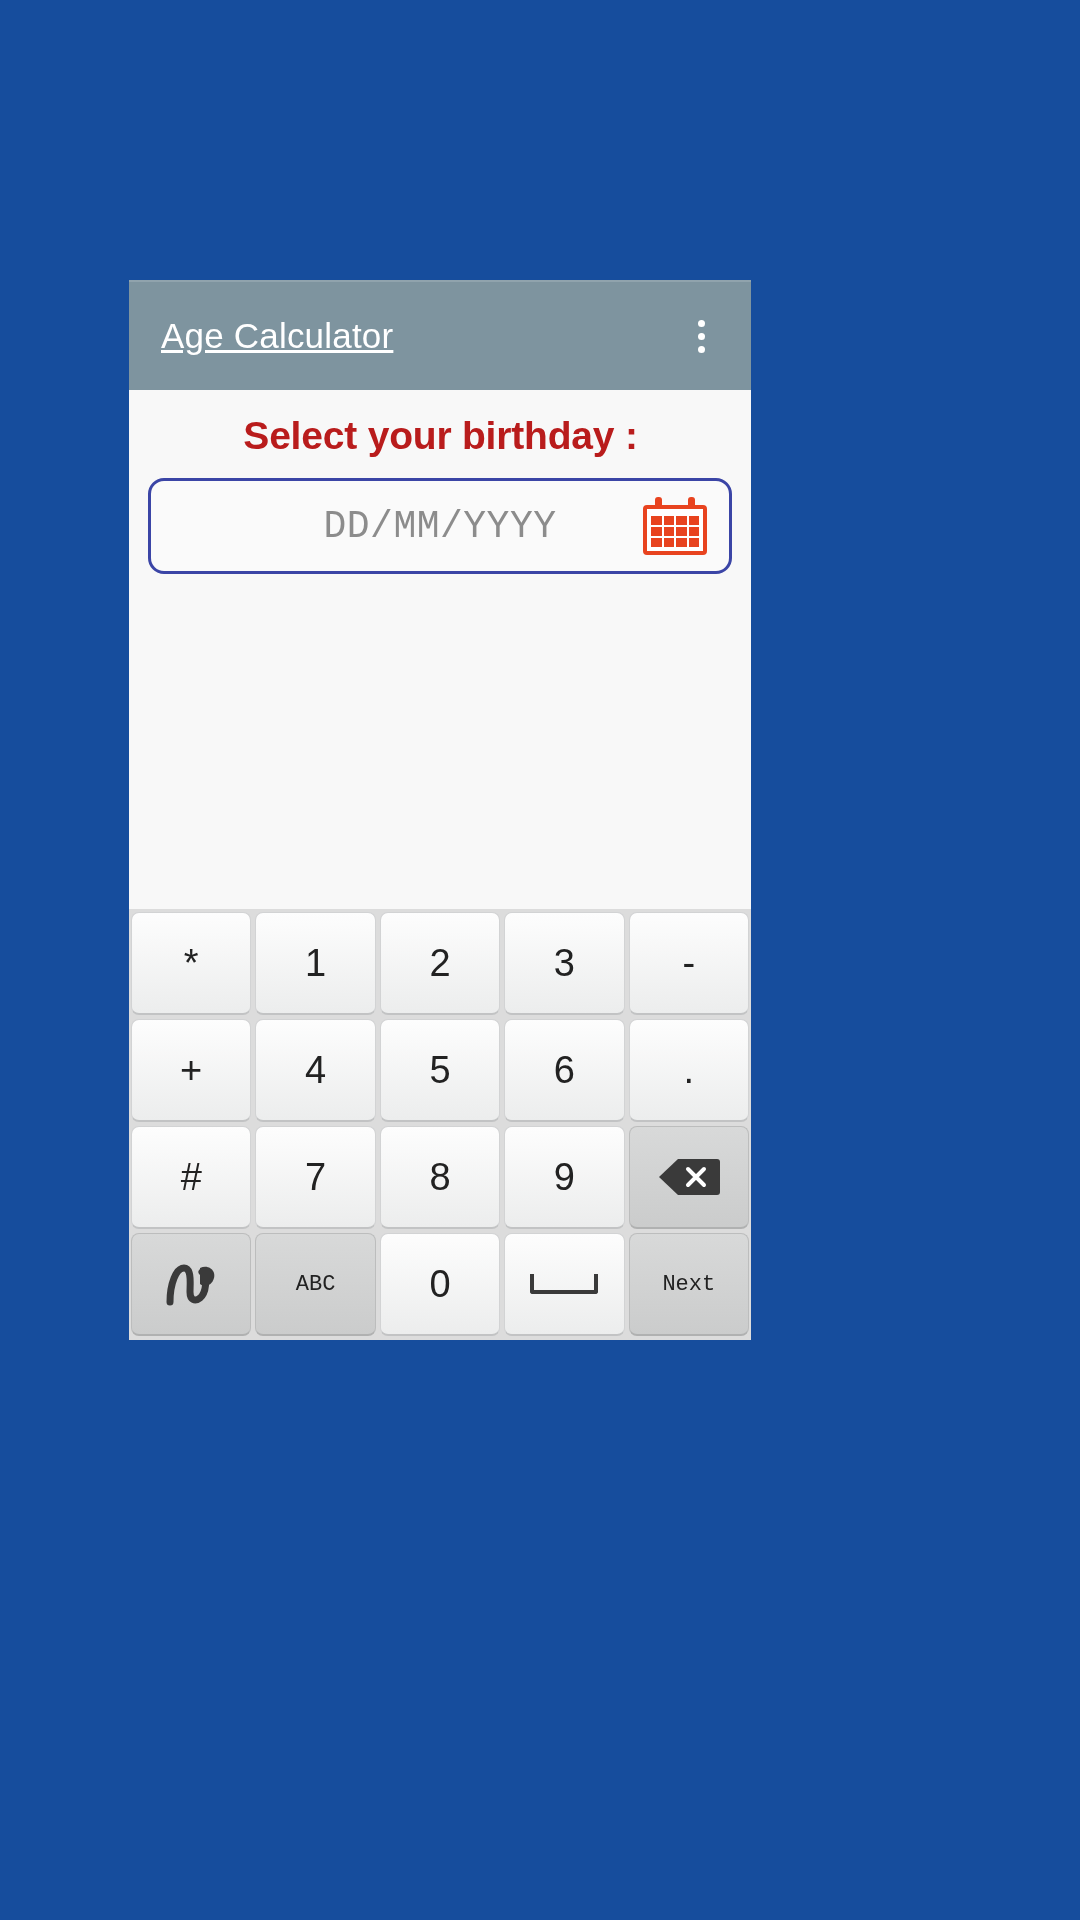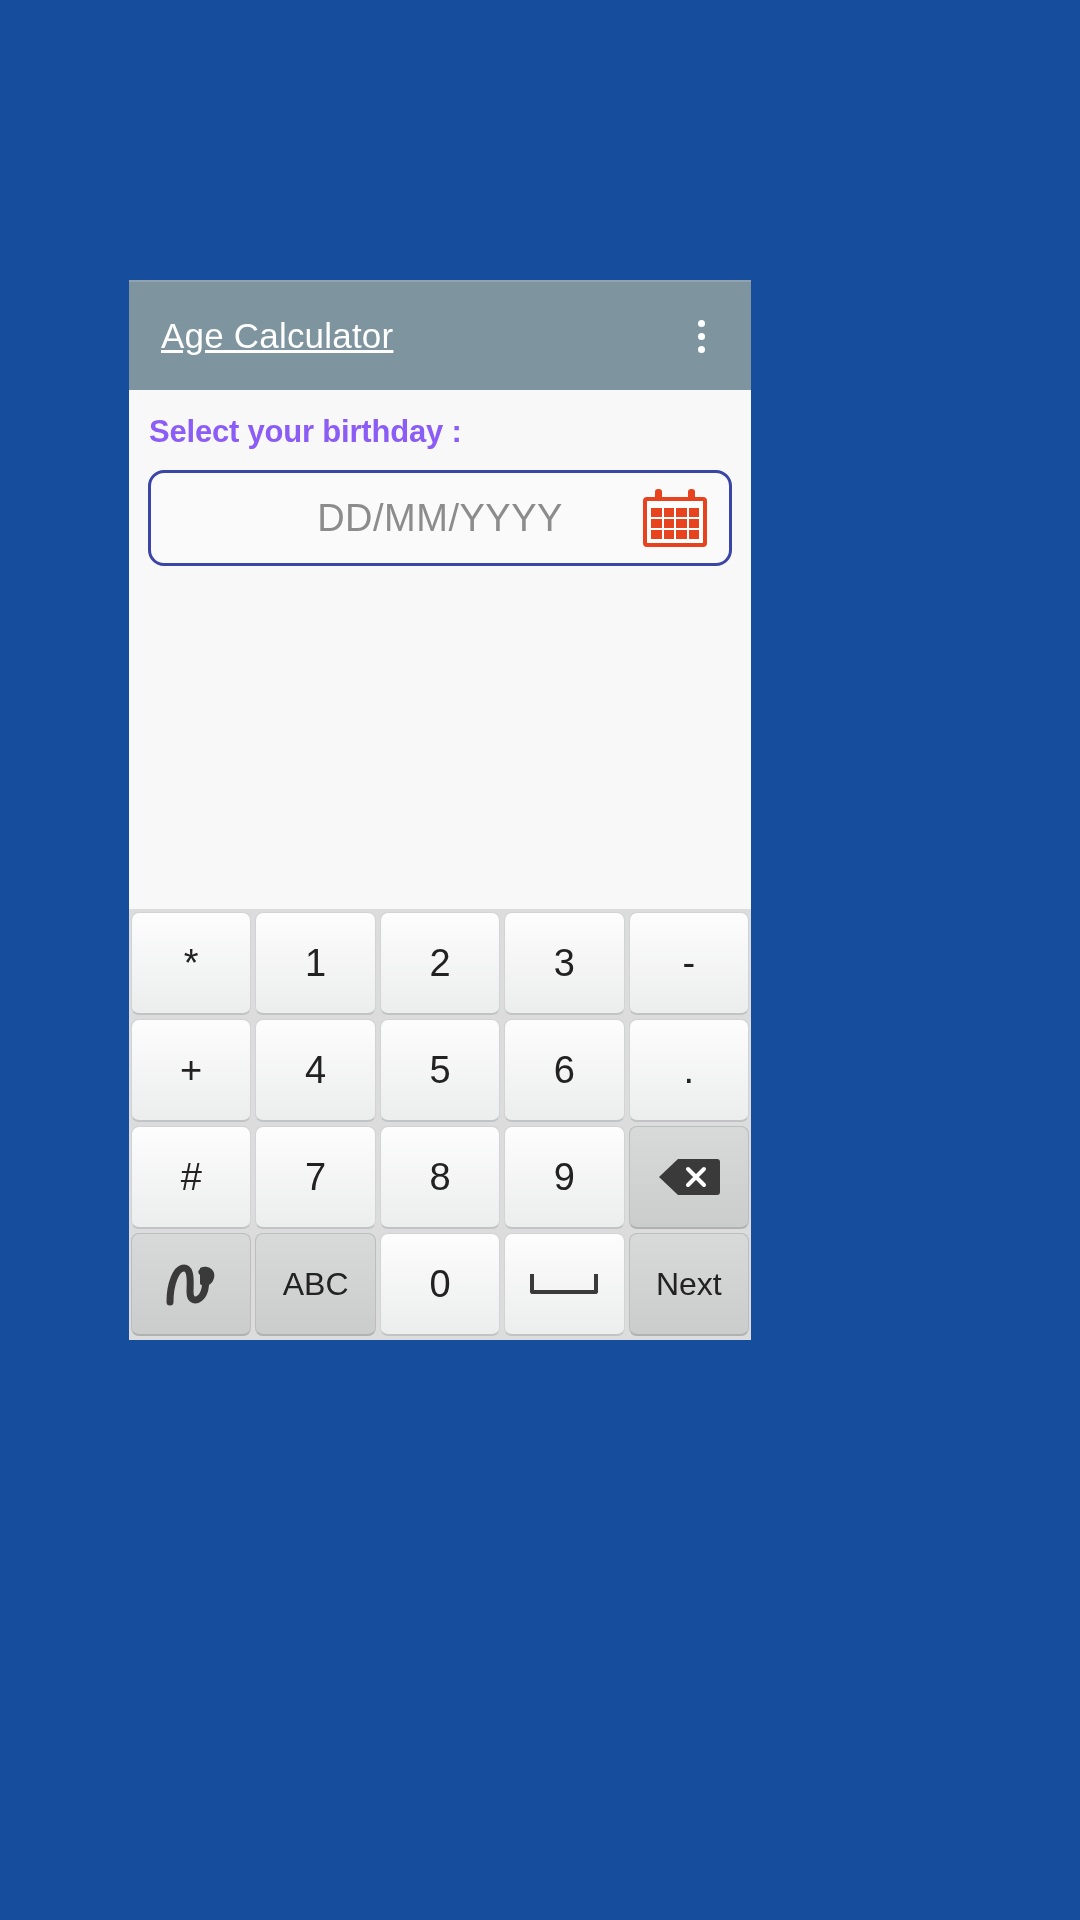--- a/index.html
+++ b/index.html
@@ -66,37 +66,39 @@
 
   
   #content {
     flex: 1;
     background: #f8f8f8;
     padding: 24px 19px 0 19px;
     display: flex;
     flex-direction: column;
   }
   #form-label {
-    font-size: 31px;
+    font-size: 39px;
     font-weight: bold;
-    color: #8b5cf6;
+    color: #b91c1c;
     margin: 0 0 20px 1px;
     letter-spacing: -0.2px;
+    text-align: center;
   }
 
   .date-field {
     position: relative;
     height: 96px;
     border: 3px solid #3b45a6;
     border-radius: 16px;
     background: #fafafa;
     display: flex;
     align-items: center;
     justify-content: center;
     margin-bottom: 24px;
+    font-family: Liberation Mono, monospace;
   }
   .date-text {
     font-size: 38px;
     color: #1a1a1a;
     letter-spacing: 0.5px;
   }
   .date-text.placeholder { color: #8c8c8c; }
 
   
   .cal-icon {
@@ -163,21 +165,21 @@
     justify-content: center;
     font-size: 38px;
     color: #222222;
     user-select: none;
   }
   .key.mod {
     background: linear-gradient(#d8d9d9, #cbcccc);
     border: 1px solid #bcbdbd;
     border-bottom: 2px solid #b0b1b1;
   }
-  .key.small { font-size: 32px; }
+  .key.small { font-size: 22px; font-family: Liberation Mono, monospace; }
 
   
   .glyph-backspace {
     position: relative;
     width: 62px;
     height: 40px;
   }
   .glyph-backspace svg { display: block; }
   .glyph-space {
     width: 68px;

